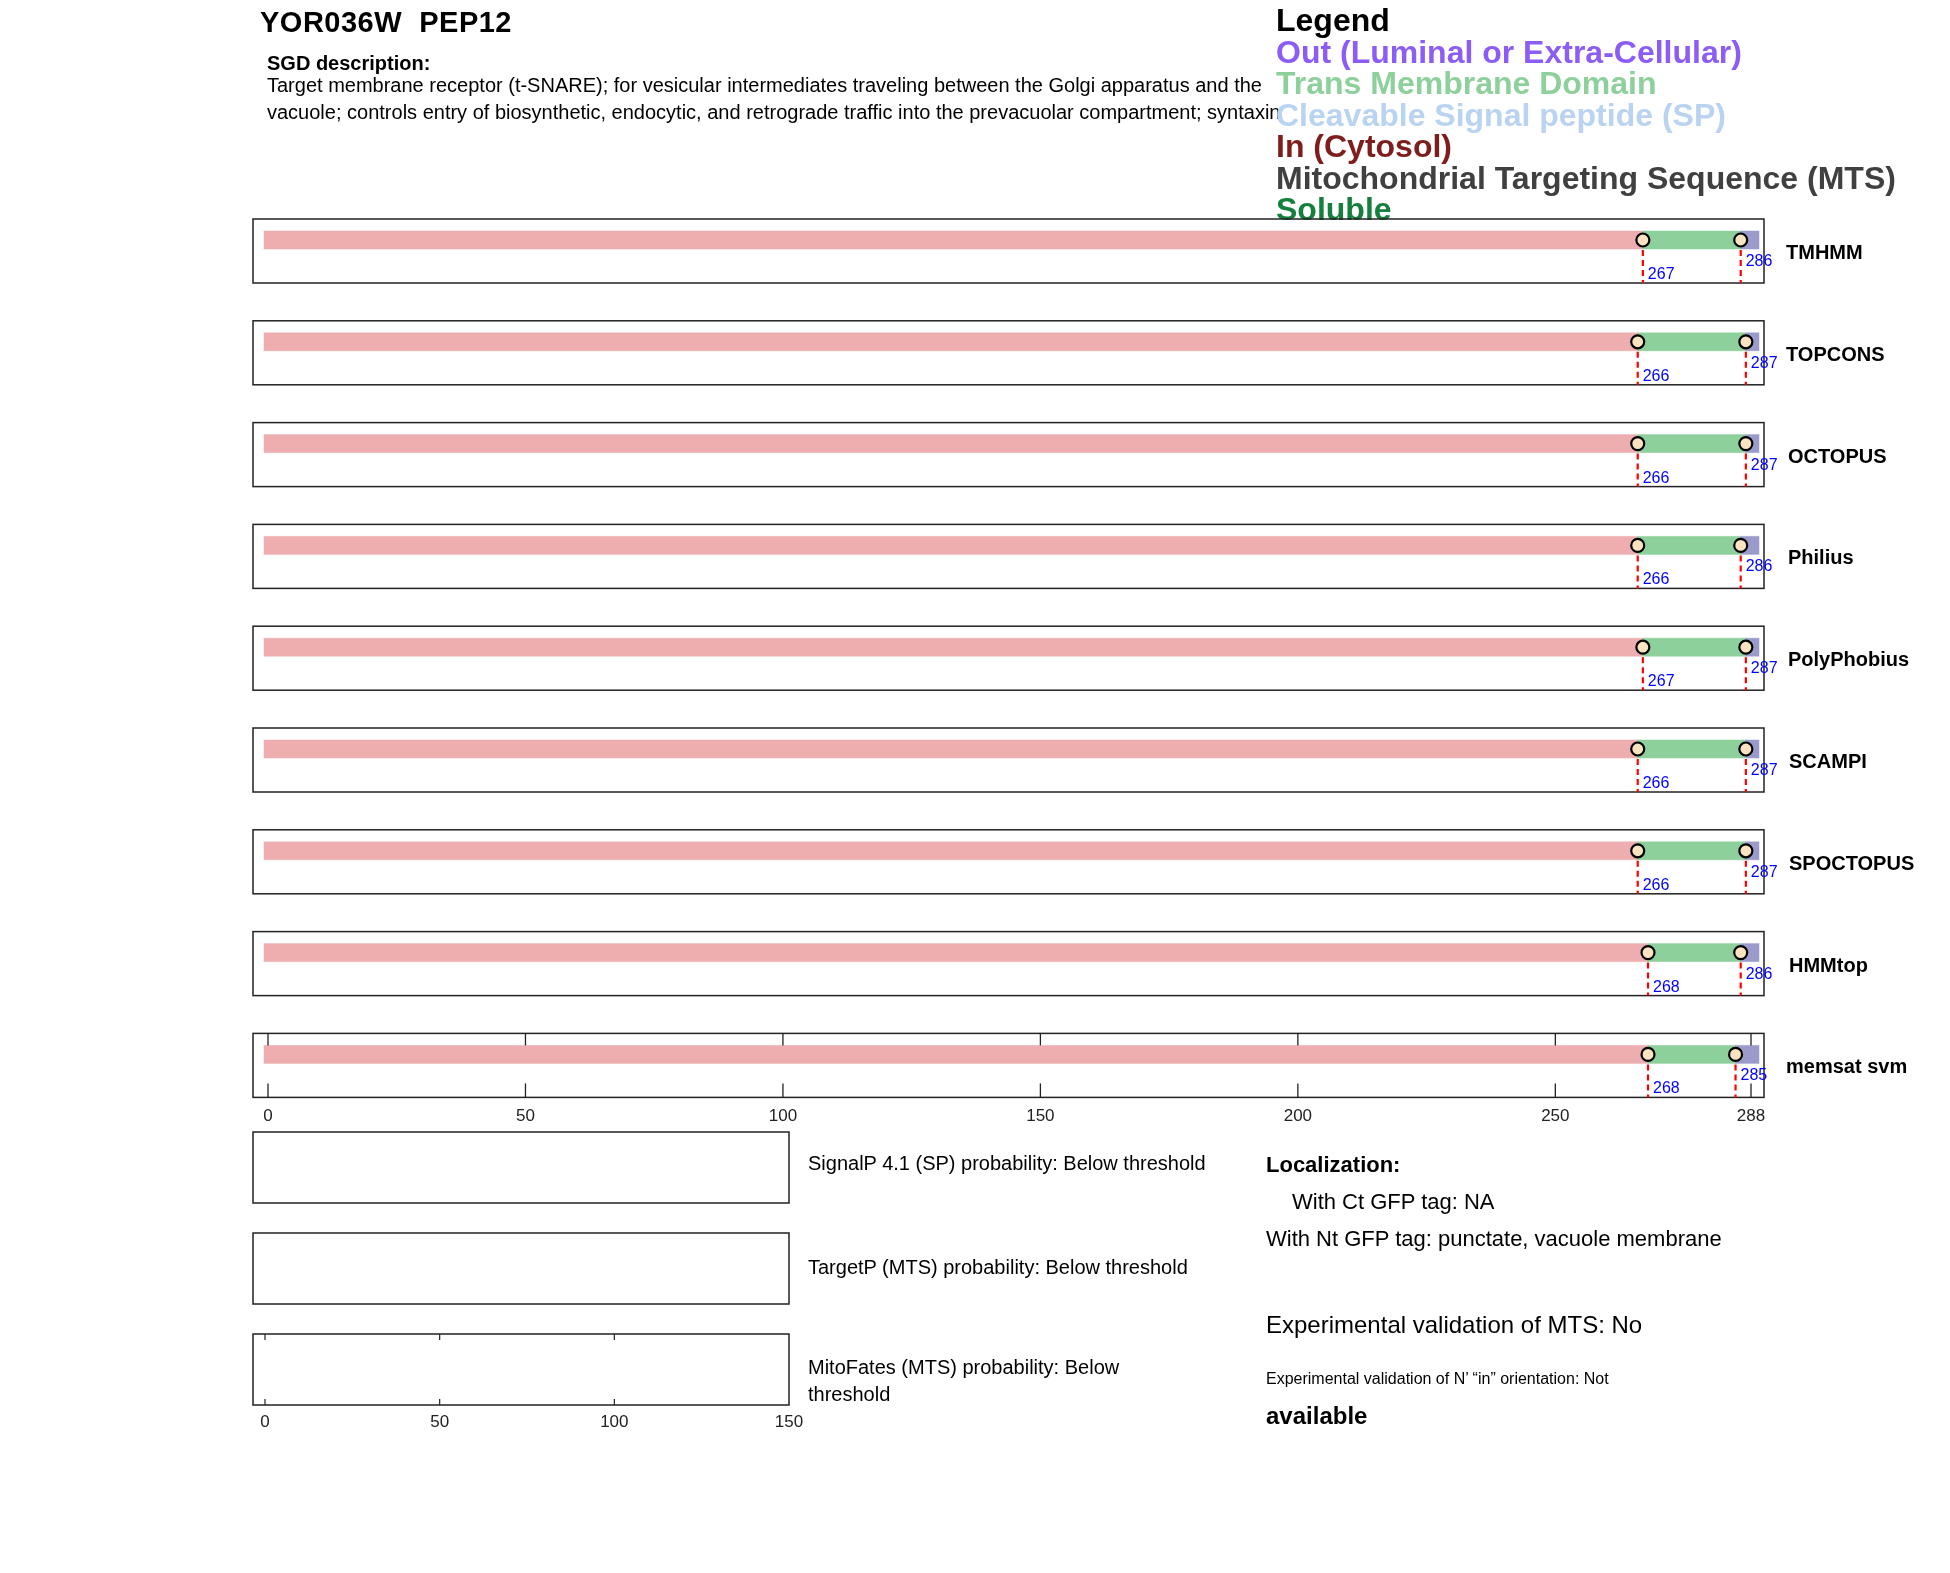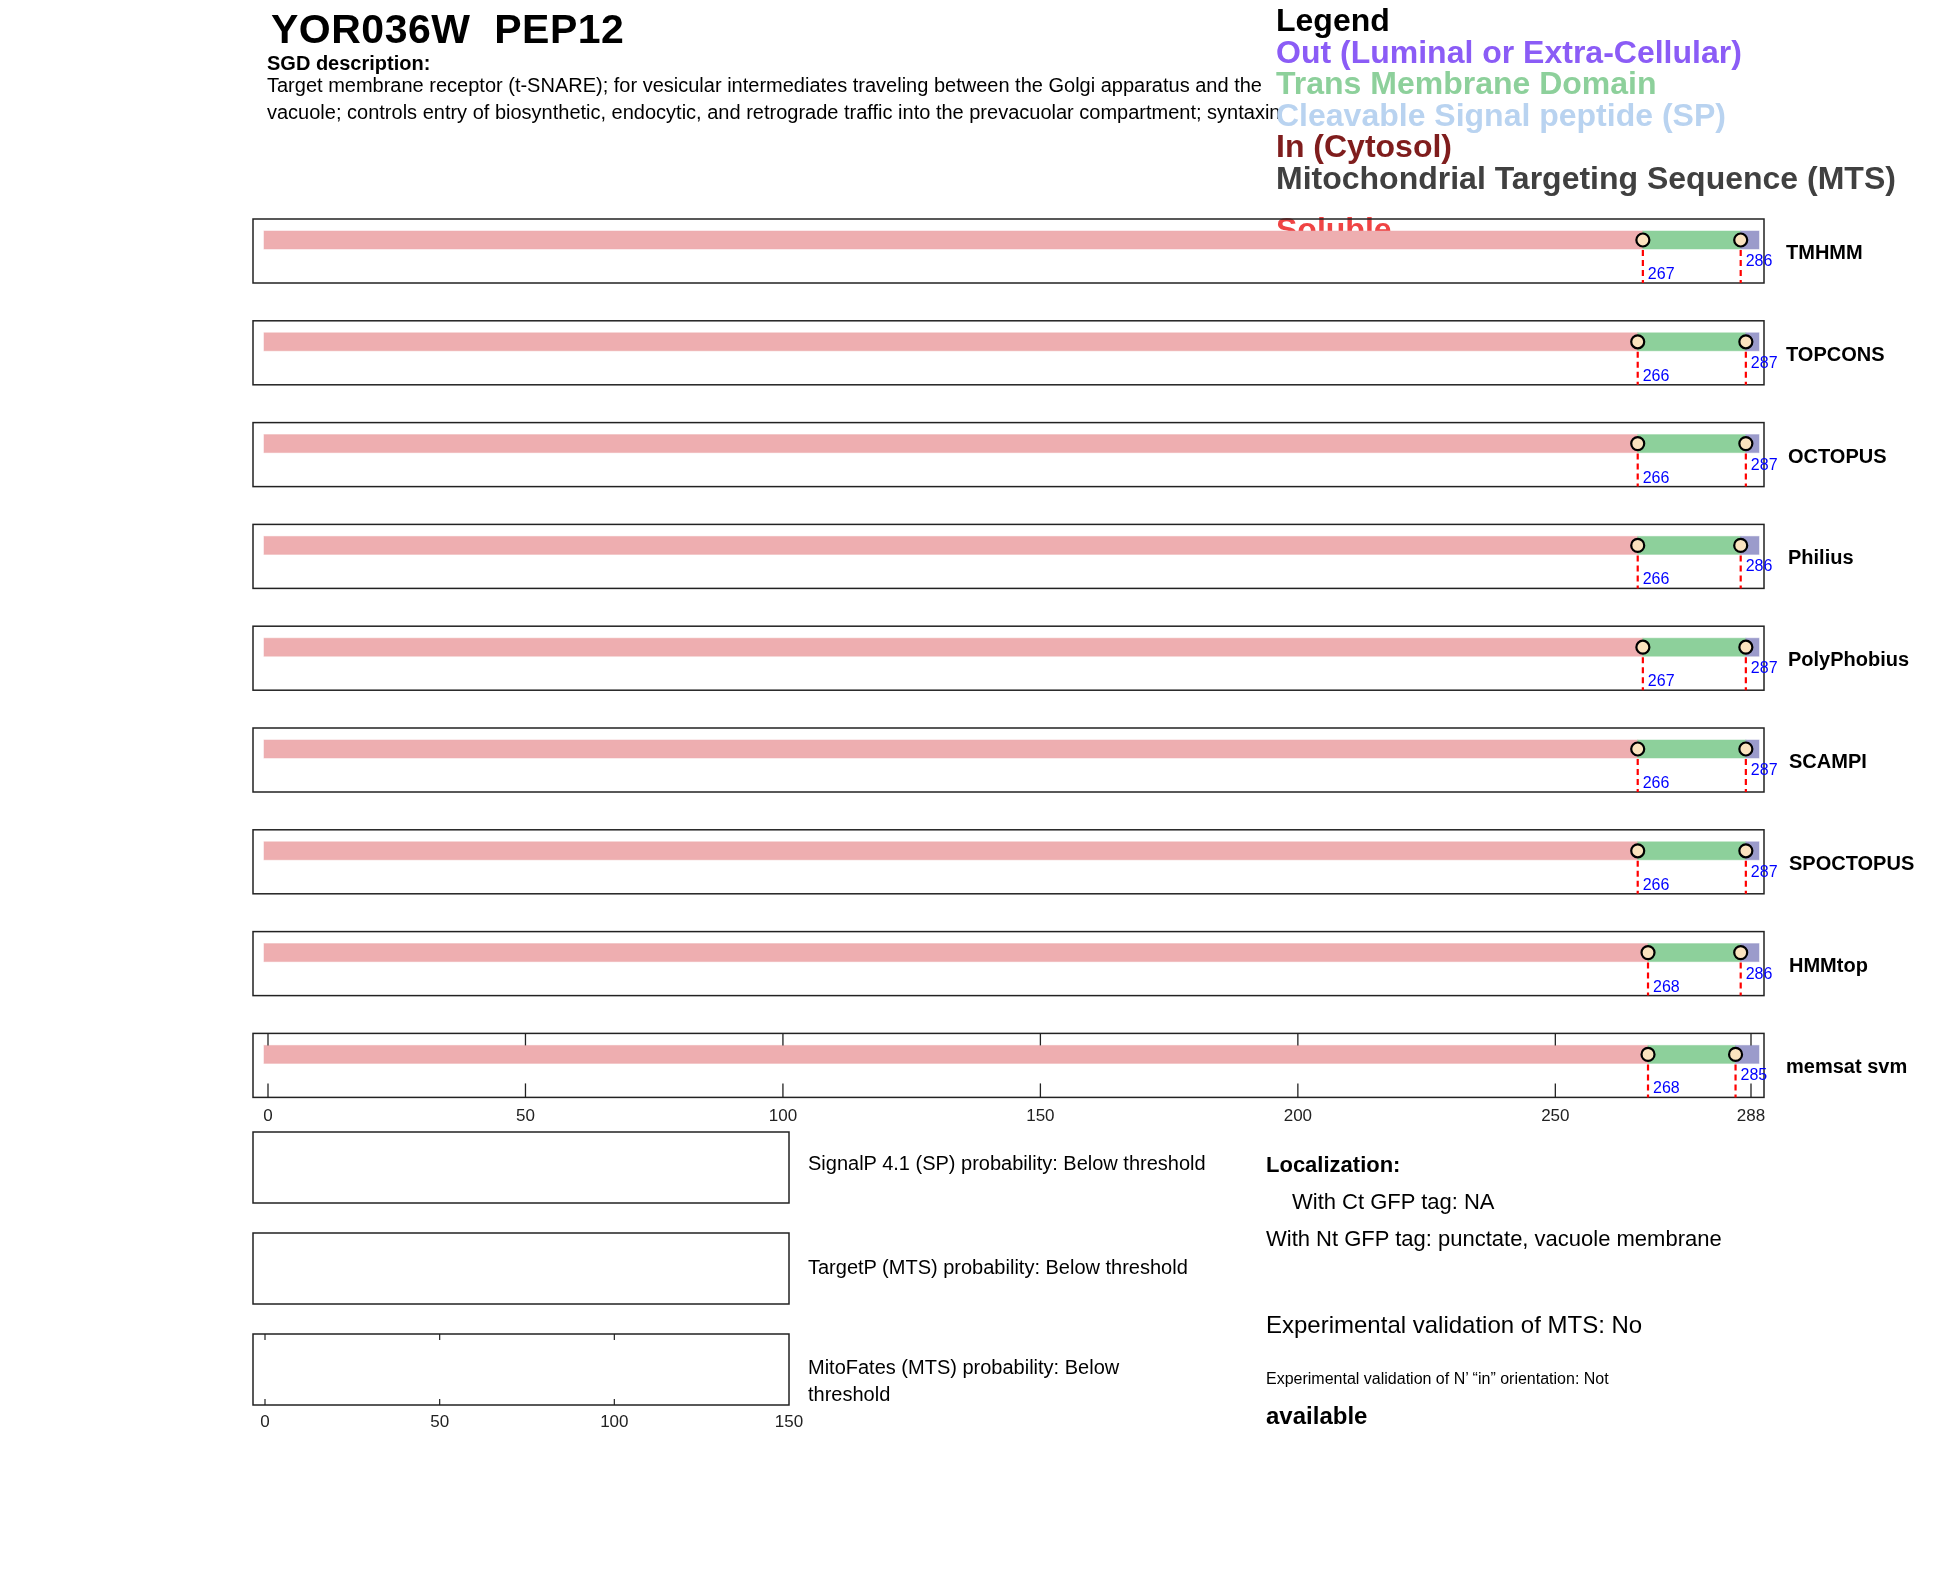--- a/index.html
+++ b/index.html
@@ -1,19 +1,19 @@
 <!DOCTYPE html>
 <html><head>
 <meta charset="utf-8">
 <style>
   html, body { margin:0; padding:0; background:#ffffff; }
   body { width:1950px; height:1573px; position:relative; overflow:hidden;
          font-family:"Liberation Sans", sans-serif; color:#000; }
   .abs { position:absolute; }
-  #title { left:271px; top:6px; font-size:41px; font-weight:bold; white-space:pre; letter-spacing:0.5px; }
+  #title { left:260px; top:6px; font-size:29px; font-weight:bold; white-space:pre; letter-spacing:0.5px; }
   #sgd-label { left:267px; top:52px; font-size:20px; font-weight:bold; }
   #sgd-text { left:267px; top:72px; width:1030px; font-size:20px; line-height:27px; }
   #legend { left:1276px; top:5px; font-size:32px; font-weight:bold; line-height:31.5px; }
   #legend div { white-space:nowrap; }
   svg text { font-family:"Liberation Sans", sans-serif; }
   .info { font-size:20px; white-space:nowrap; }
   .loc { font-size:22px; white-space:nowrap; }
   .loc b { font-weight:normal; }
 </style>
 </head>
@@ -23,21 +23,21 @@
 <div id="sgd-label" class="abs">SGD description:</div>
 <div id="sgd-text" class="abs">Target membrane receptor (t-SNARE); for vesicular intermediates traveling between the Golgi apparatus and the vacuole; controls entry of biosynthetic, endocytic, and retrograde traffic into the prevacuolar compartment; syntaxin</div>
 
 <div id="legend" class="abs">
   <div>Legend</div>
   <div class="leg-item" style="color: #8b5cf6;">Out (Luminal or Extra-Cellular)</div>
   <div class="leg-item" style="color: rgb(141, 208, 155);">Trans Membrane Domain</div>
   <div class="leg-item" style="color: rgb(185, 211, 240);">Cleavable Signal peptide (SP)</div>
   <div class="leg-item" style="color: #7f1d1d;">In (Cytosol)</div>
   <div class="leg-item" style="color: #404040;">Mitochondrial Targeting Sequence (MTS)</div>
-  <div class="leg-item" style="color: #ef4444; margin-top: 20px;">Soluble</div>
+  <div class="leg-item" style="color: #15803d;">Soluble</div>
 </div>
 
 <svg id="topo" class="abs" style="left:0;top:0" width="1950" height="1573">
     <rect x="253" y="219" width="1511" height="64" fill="none" stroke="#222" stroke-width="1.5"></rect>
     <rect x="264" y="231" width="1378.8645833333333" height="18" fill="#eeaeb0" stroke="#eeaeb0" stroke-opacity="0.5" stroke-width="1"></rect>
     <rect x="1642.8645833333333" y="231" width="97.83680555555566" height="18" fill="#8dd09b" stroke="#8dd09b" stroke-opacity="0.5" stroke-width="1"></rect>
     <rect x="1740.701388888889" y="231" width="18.298611111111086" height="18" fill="#9b9bcb" stroke="#9b9bcb" stroke-opacity="0.5" stroke-width="1"></rect>
     <line x1="1642.8645833333333" y1="240" x2="1642.8645833333333" y2="283" stroke="#ff0000" stroke-width="2.2" stroke-dasharray="6,4"></line>
     <circle cx="1642.8645833333333" cy="240" r="6.5" fill="#fbe3bf" stroke="#000" stroke-width="2.2"></circle>
     <text x="1647.8645833333333" y="279" font-size="16" fill="#0000ff">267</text>

